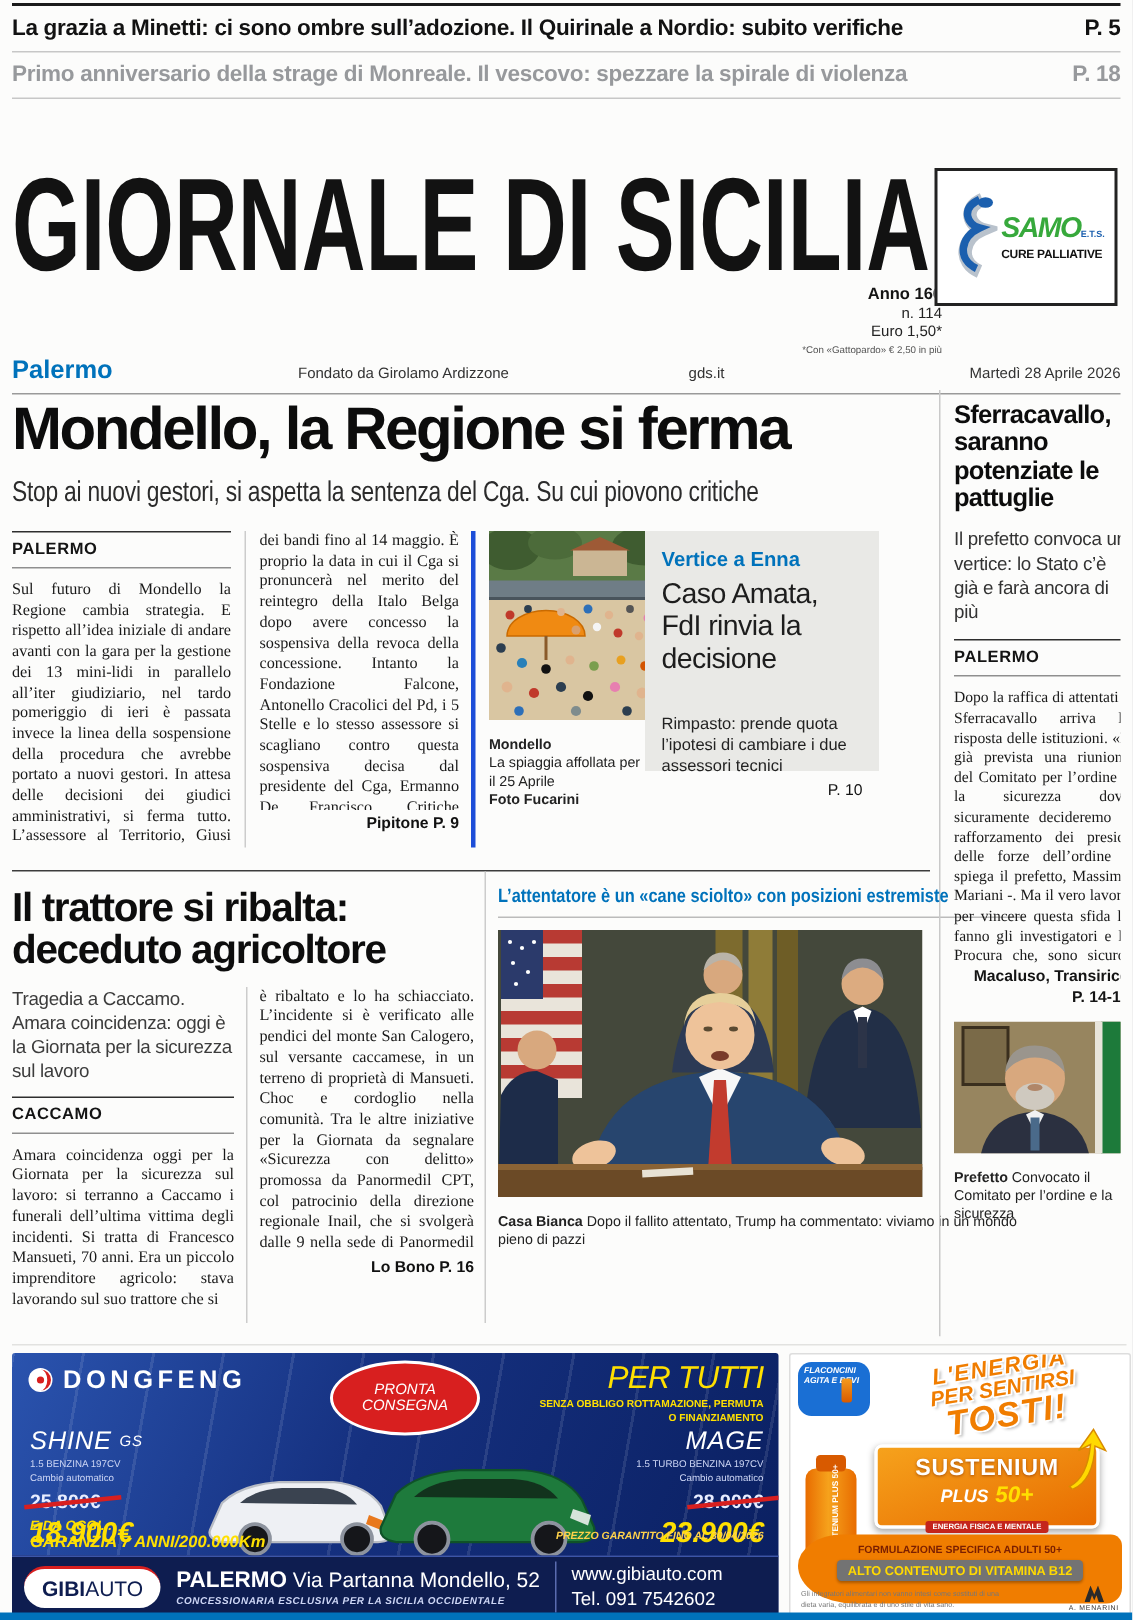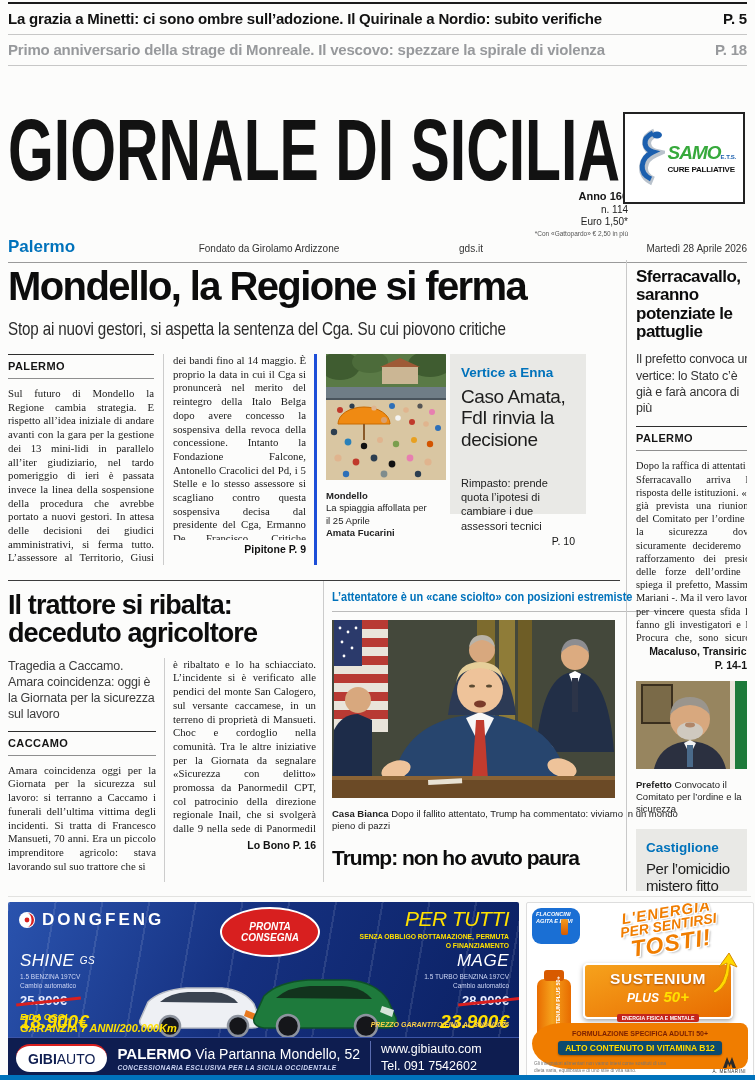--- a/index.html
+++ b/index.html
@@ -37,21 +37,21 @@
   .main{position:absolute;top:260px;left:8px;right:8px;height:631px;overflow:hidden;
         display:grid;grid-template-columns:612px 1fr;}
   .rail{border-left:1px solid #c9c9c9;padding-left:9px;margin-left:6px;}
   
   .h1{font-size:40px;font-weight:bold;letter-spacing:-1.6px;line-height:1;margin:6px 0 12px;color:#0c0c0c;}
   .standfirst{font-size:19px;color:#2b2b2b;width:125%;transform:scaleX(.8);transform-origin:left;
               letter-spacing:-.2px;margin-bottom:14px;white-space:nowrap;}
   .lead-row{display:grid;grid-template-columns:146px 152px 122px 158px;column-gap:0;}
   .lead-c2{border-left:1px solid #ccc;margin-left:9px;padding-left:9px;}
   .lead-c3{border-left:3px solid #1d4ed8;margin-left:8px;padding-left:9px;}
-  .lead-c4{margin-left:22px;}
+  .lead-c4{margin-left:2px;}
   .kicker{font-size:11px;font-weight:bold;letter-spacing:.4px;border-top:1.5px solid #2e2e2e;
           border-bottom:1px solid #8f8f8f;padding:5px 0 6px;margin-bottom:8px;}
   .bodytext{font-family:"Liberation Serif",serif;font-size:10.8px;line-height:1.27;
             text-align:justify;color:#191919;}
   .clip178{height:178px;overflow:hidden;}
   .clip118{height:118px;overflow:hidden;}
   .clip186{height:186px;overflow:hidden;}
   .byline{font-size:10.5px;font-weight:bold;text-align:right;margin-top:3px;color:#111;}
   .caption{font-size:9.5px;line-height:1.3;margin-top:6px;color:#222;}
   .cap-b{font-weight:bold;}
@@ -86,21 +86,21 @@
   .ads{position:absolute;top:896px;left:8px;right:4px;height:176px;display:grid;
        grid-template-columns:511px 228px;column-gap:7px;border-top:1px solid #e2e2e0;padding-top:5px;}
   .ad-car{position:relative;background:linear-gradient(115deg,#2a53ae 0%,#15307f 45%,#0a1f60 100%);
           border-radius:2px;overflow:hidden;color:#fff;}
   .ad-car::before{content:"";position:absolute;inset:0;
           background:repeating-linear-gradient(100deg,rgba(255,255,255,.10) 0 2px,transparent 2px 46px);}
   .df-logo{position:absolute;top:8px;left:10px;display:flex;align-items:center;gap:6px;}
   .df-name{font-weight:bold;font-size:17px;letter-spacing:3px;}
   .df-badge{position:absolute;top:5px;left:212px;width:96px;height:46px;background:#d81f1f;
             border:2.5px solid #fff;border-radius:50%;display:flex;align-items:center;justify-content:center;
-            text-align:center;font-style:italic;font-weight:bold;font-size:10px;line-height:1.15;}
+            text-align:center;font-style:italic;font-weight:normal;font-size:10px;line-height:1.15;}
   .df-promo{position:absolute;top:5px;right:10px;text-align:right;color:#ffe000;}
   .df-promo .p1{font-style:italic;font-weight:normal;font-size:21px;letter-spacing:-.5px;}
   .df-promo .p2{font-weight:bold;font-size:6.8px;width:150px;line-height:1.35;margin-top:1px;}
   .df-car{position:absolute;top:49px;width:118px;}
   .df-car.left{left:12px;} .df-car.right{right:10px;text-align:right;}
   .df-model{font-style:italic;font-weight:normal;font-size:17px;letter-spacing:.5px;}
   .df-trim{font-size:10px;vertical-align:2px;}
   .df-spec{font-size:6.5px;color:#cdd6f5;margin-top:2px;}
   .df-old{display:inline-block;position:relative;font-weight:bold;font-size:13px;color:#e8edff;margin-top:4px;}
   .df-old::after{content:"";position:absolute;left:-4px;right:-14px;top:45%;height:2.5px;
@@ -144,21 +144,21 @@
   .sus-count{font-size:5.5px;text-align:left;margin:3px 0 0 7px;}
   .sus-bottle{position:absolute;top:76px;left:10px;width:34px;height:62px;
               background:linear-gradient(90deg,#e86c00,#f6a21c 45%,#e86c00);border-radius:7px;}
   .sus-bottle::before{content:"";position:absolute;top:-9px;left:7px;width:20px;height:11px;
               background:#d85a00;border-radius:3px;}
   .sus-cap-label{position:absolute;top:24px;left:-9px;transform:rotate(-90deg);font-size:5.5px;
               color:#fff;font-weight:bold;white-space:nowrap;}
   .sus-swoosh{position:absolute;left:5px;right:5px;top:120px;height:46px;background:#f07d00;
               border-radius:40px 10px 14px 50px/28px 10px 14px 34px;text-align:center;padding-top:7px;box-sizing:border-box;}
   .sus-form{font-size:7px;font-weight:bold;color:#7a1f00;}
-  .sus-vit{display:inline-block;background:#0c4a6e;color:#ffd900;font-weight:bold;font-size:8.5px;
+  .sus-vit{display:inline-block;background:#737373;color:#ffd900;font-weight:bold;font-size:8.5px;
            border-radius:3px;padding:2px 7px;margin-top:3px;box-shadow:0 1px 2px rgba(0,0,0,.3);}
   .sus-disc{position:absolute;bottom:3px;left:7px;width:140px;font-size:4.8px;color:#777;line-height:1.35;}
   .sus-men{position:absolute;bottom:3px;right:7px;text-align:center;font-size:4.6px;color:#333;letter-spacing:.5px;}
   
   .bottombar{position:absolute;left:0;right:0;bottom:0;height:5px;background:#0072bb;}
   svg text{font-family:"Liberation Sans",sans-serif;}
 </style>
 </head>
 <body>
 
@@ -258,21 +258,21 @@
             <circle cx="66" cy="110" r="3.4" fill="#111111"></circle>
               <circle cx="84" cy="104" r="3.4" fill="#e77fb0"></circle>
             <circle cx="102" cy="108" r="3.6" fill="#e0b48e"></circle>
               <circle cx="58" cy="120" r="3.4" fill="#7f8c8d"></circle>
             <circle cx="20" cy="120" r="3.2" fill="#2d6fb8"></circle>
               <circle cx="92" cy="120" r="3.2" fill="#2c3e50"></circle>
           </svg>
           <div class="caption">
             <span class="cap-b">Mondello</span><br>
             <span>La spiaggia affollata per il 25 Aprile</span><br>
-            <span class="cap-b">Amata Fucarini</span>
+            <span class="cap-b">Foto Fucarini</span>
           </div>
         </div>
         <div class="lead-c4">
           <div class="gbox enna-box">
             <div class="bk">Vertice a Enna</div>
             <div class="bh">Caso Amata, FdI rinvia la decisione</div>
             <div class="bb">Rimpasto: prende quota l’ipotesi di cambiare i due assessori tecnici</div>
             <div class="bp">P. 10</div>
           </div>
         </div>
@@ -343,21 +343,20 @@
             <ellipse cx="64" cy="150" rx="15" ry="9" fill="#eec39a" transform="rotate(-18 64 150)"></ellipse>
             <ellipse cx="230" cy="148" rx="15" ry="9" fill="#eec39a" transform="rotate(18 230 148)"></ellipse>
             <rect x="0" y="158" width="283" height="20" fill="#6b4a26"></rect>
             <rect x="0" y="156" width="283" height="4" fill="#8a6335"></rect>
             <rect x="96" y="160" width="34" height="5" fill="#e8e2d4" transform="rotate(-3 96 160)"></rect>
           </svg>
           <div class="caption">
             <span class="cap-b">Casa Bianca</span>
             <span>Dopo il fallito attentato, Trump ha commentato: viviamo in un mondo pieno di pazzi</span>
           </div>
-          <div class="h2trump">Trump: non ho avuto paura</div>
           
           
         </div>
       </div>
     </div>
 
     <div class="rail">
       <div class="h2r">Sferracavallo, saranno potenziate le pattuglie</div>
       <div class="sub">Il prefetto convoca un vertice: lo Stato c’è già e farà ancora di più</div>
       <div class="kicker">PALERMO</div>
@@ -376,25 +375,20 @@
         <ellipse cx="54" cy="50" rx="13" ry="9" fill="#cfc9bf"></ellipse>
         <ellipse cx="54" cy="44" rx="5" ry="2.4" fill="#b08668"></ellipse>
         <path d="M18 88 Q24 62 54 60 Q84 62 90 88 Z" fill="#2b3040"></path>
         <polygon points="48,62 54,74 60,62 54,59" fill="#f2f2f2"></polygon>
         <rect x="51" y="64" width="6" height="22" fill="#4a6a8a"></rect>
       </svg>
       <div class="caption">
         <span class="cap-b">Prefetto</span>
         <span>Convocato il Comitato per l’ordine e la sicurezza</span>
       </div>
-      <div class="gbox cast-box">
-        <div class="bk">Castiglione</div>
-        <div class="bh">Per l’omicidio mistero fitto</div>
-
-      </div>
     </div>
   </div>
 
   <div class="ads">
 
     <div class="ad-car">
       <div class="df-logo">
         <svg width="18" height="18">
           <circle cx="9" cy="9" r="8" fill="#fff"></circle>
           <path d="M9 2 A7 7 0 0 1 9 16 A4.5 7 0 0 0 9 2 Z" fill="#d81f1f"></path>

